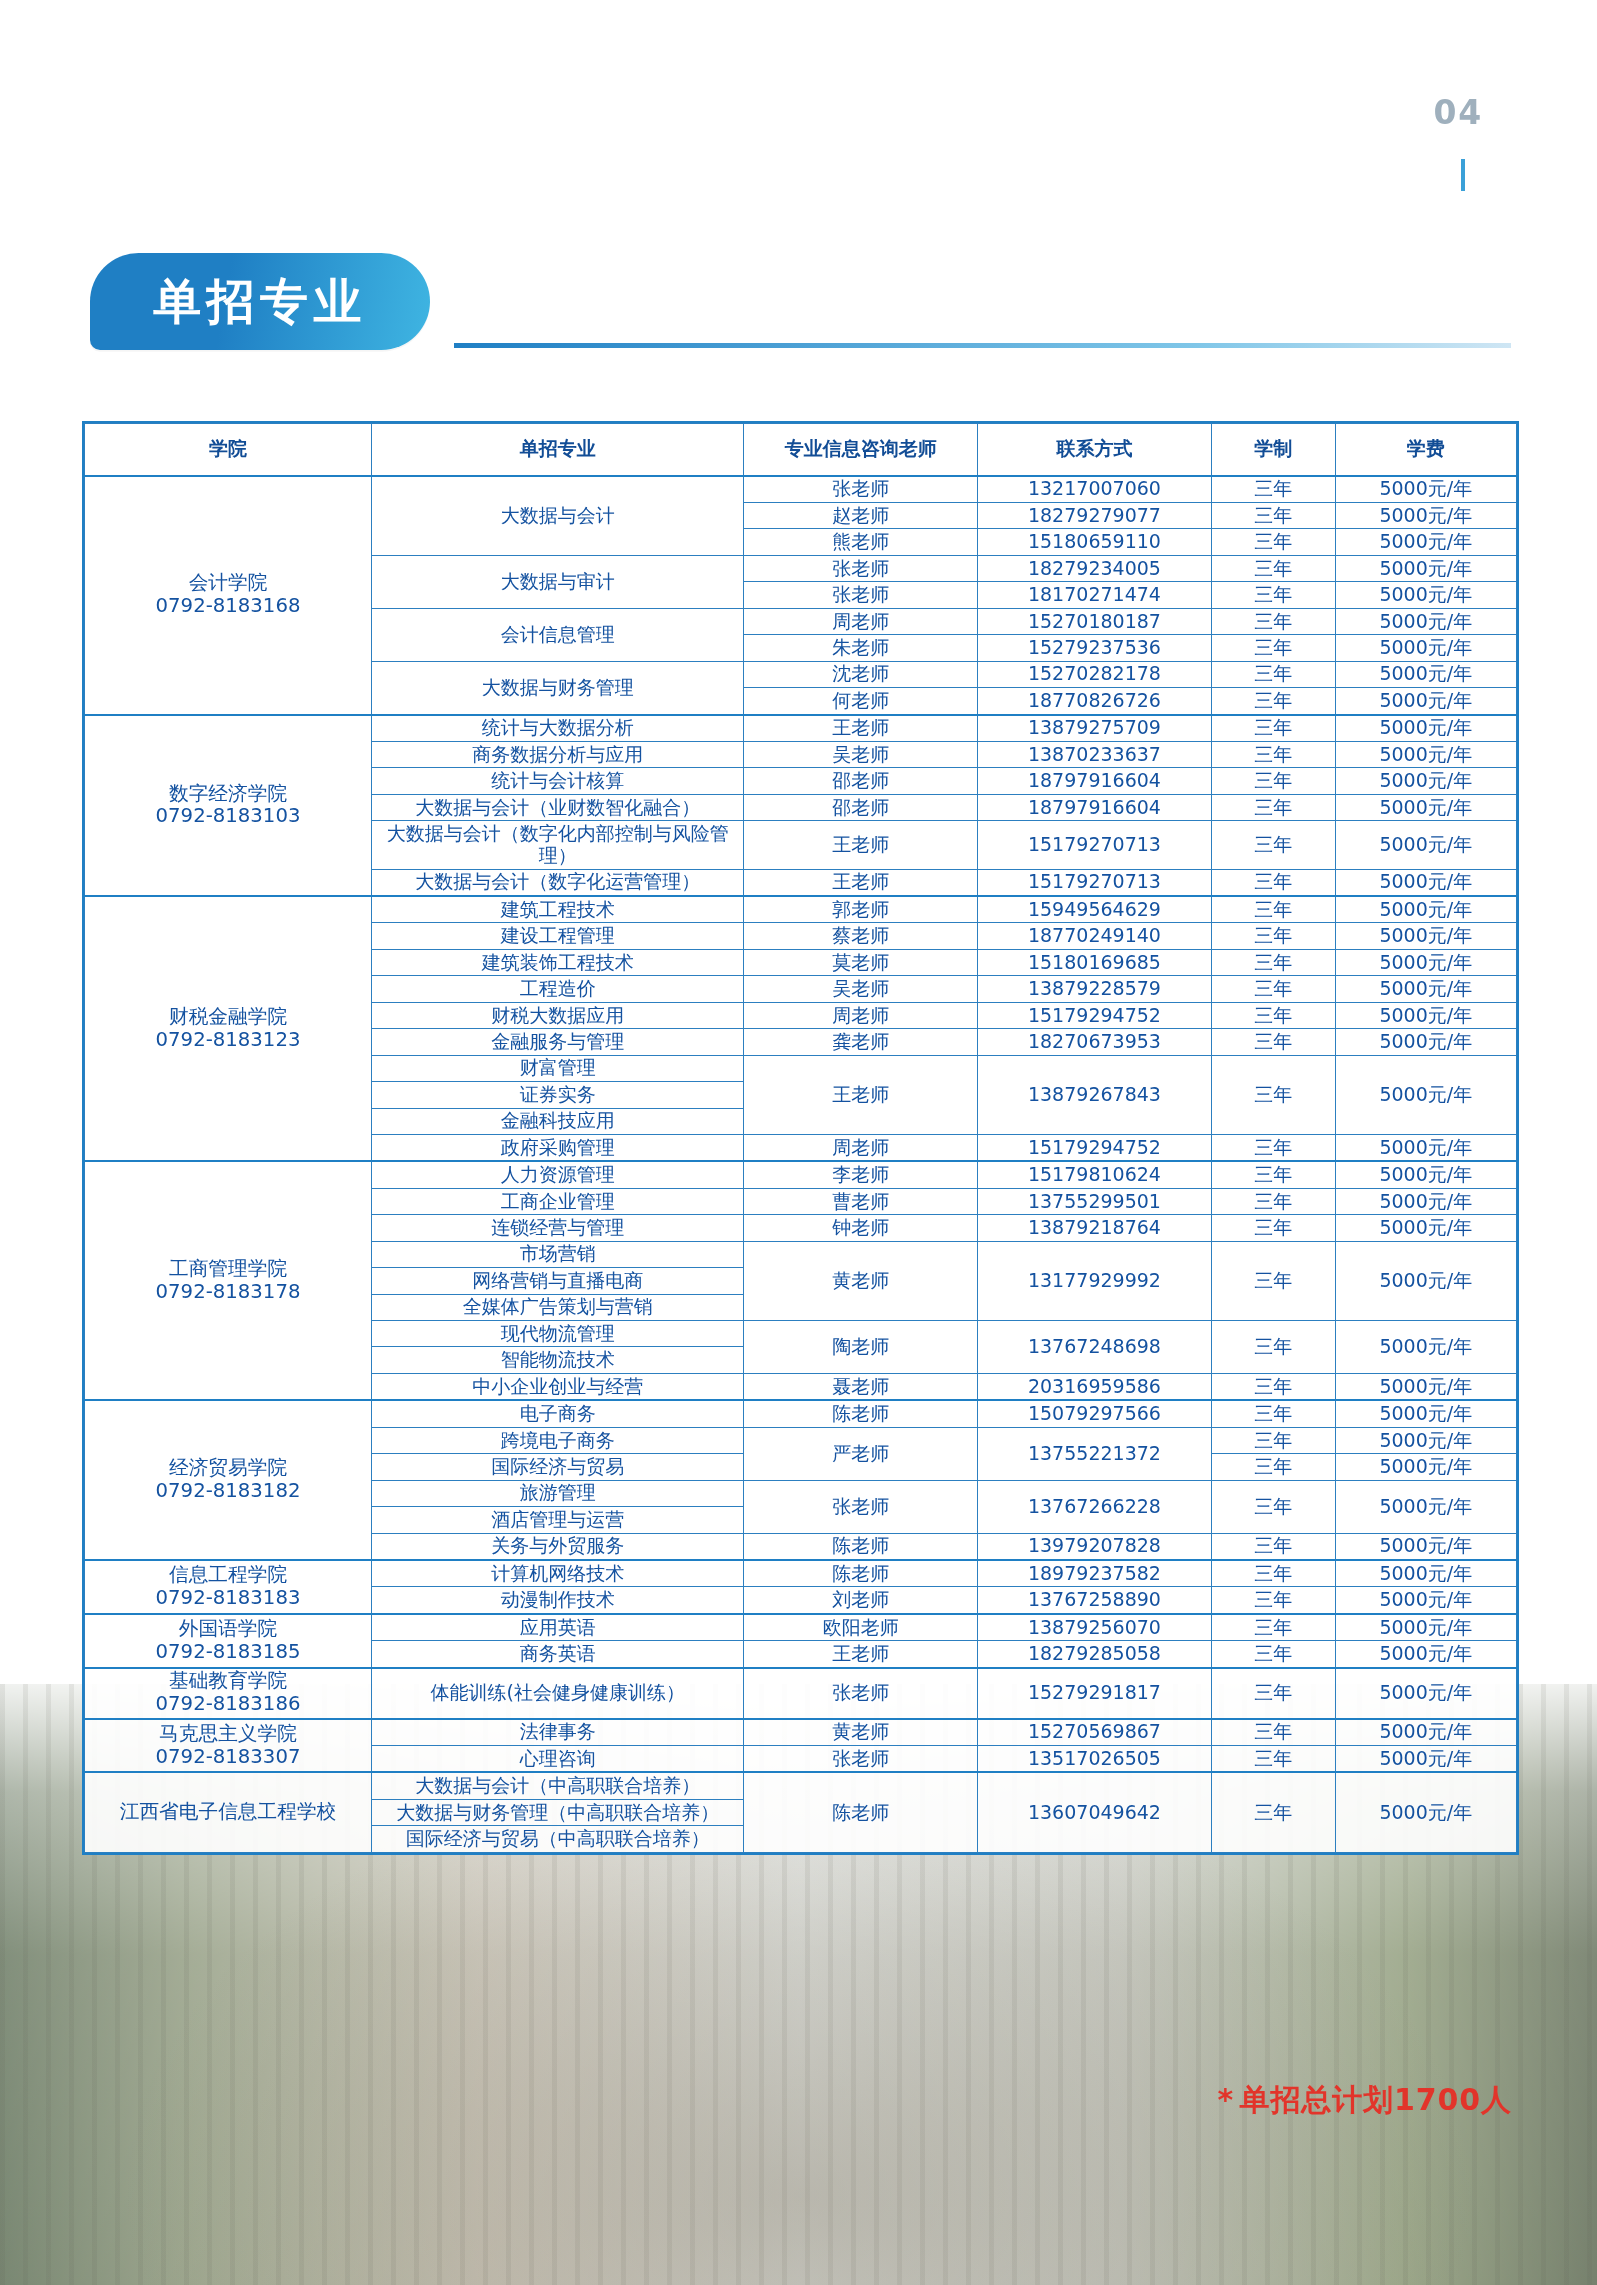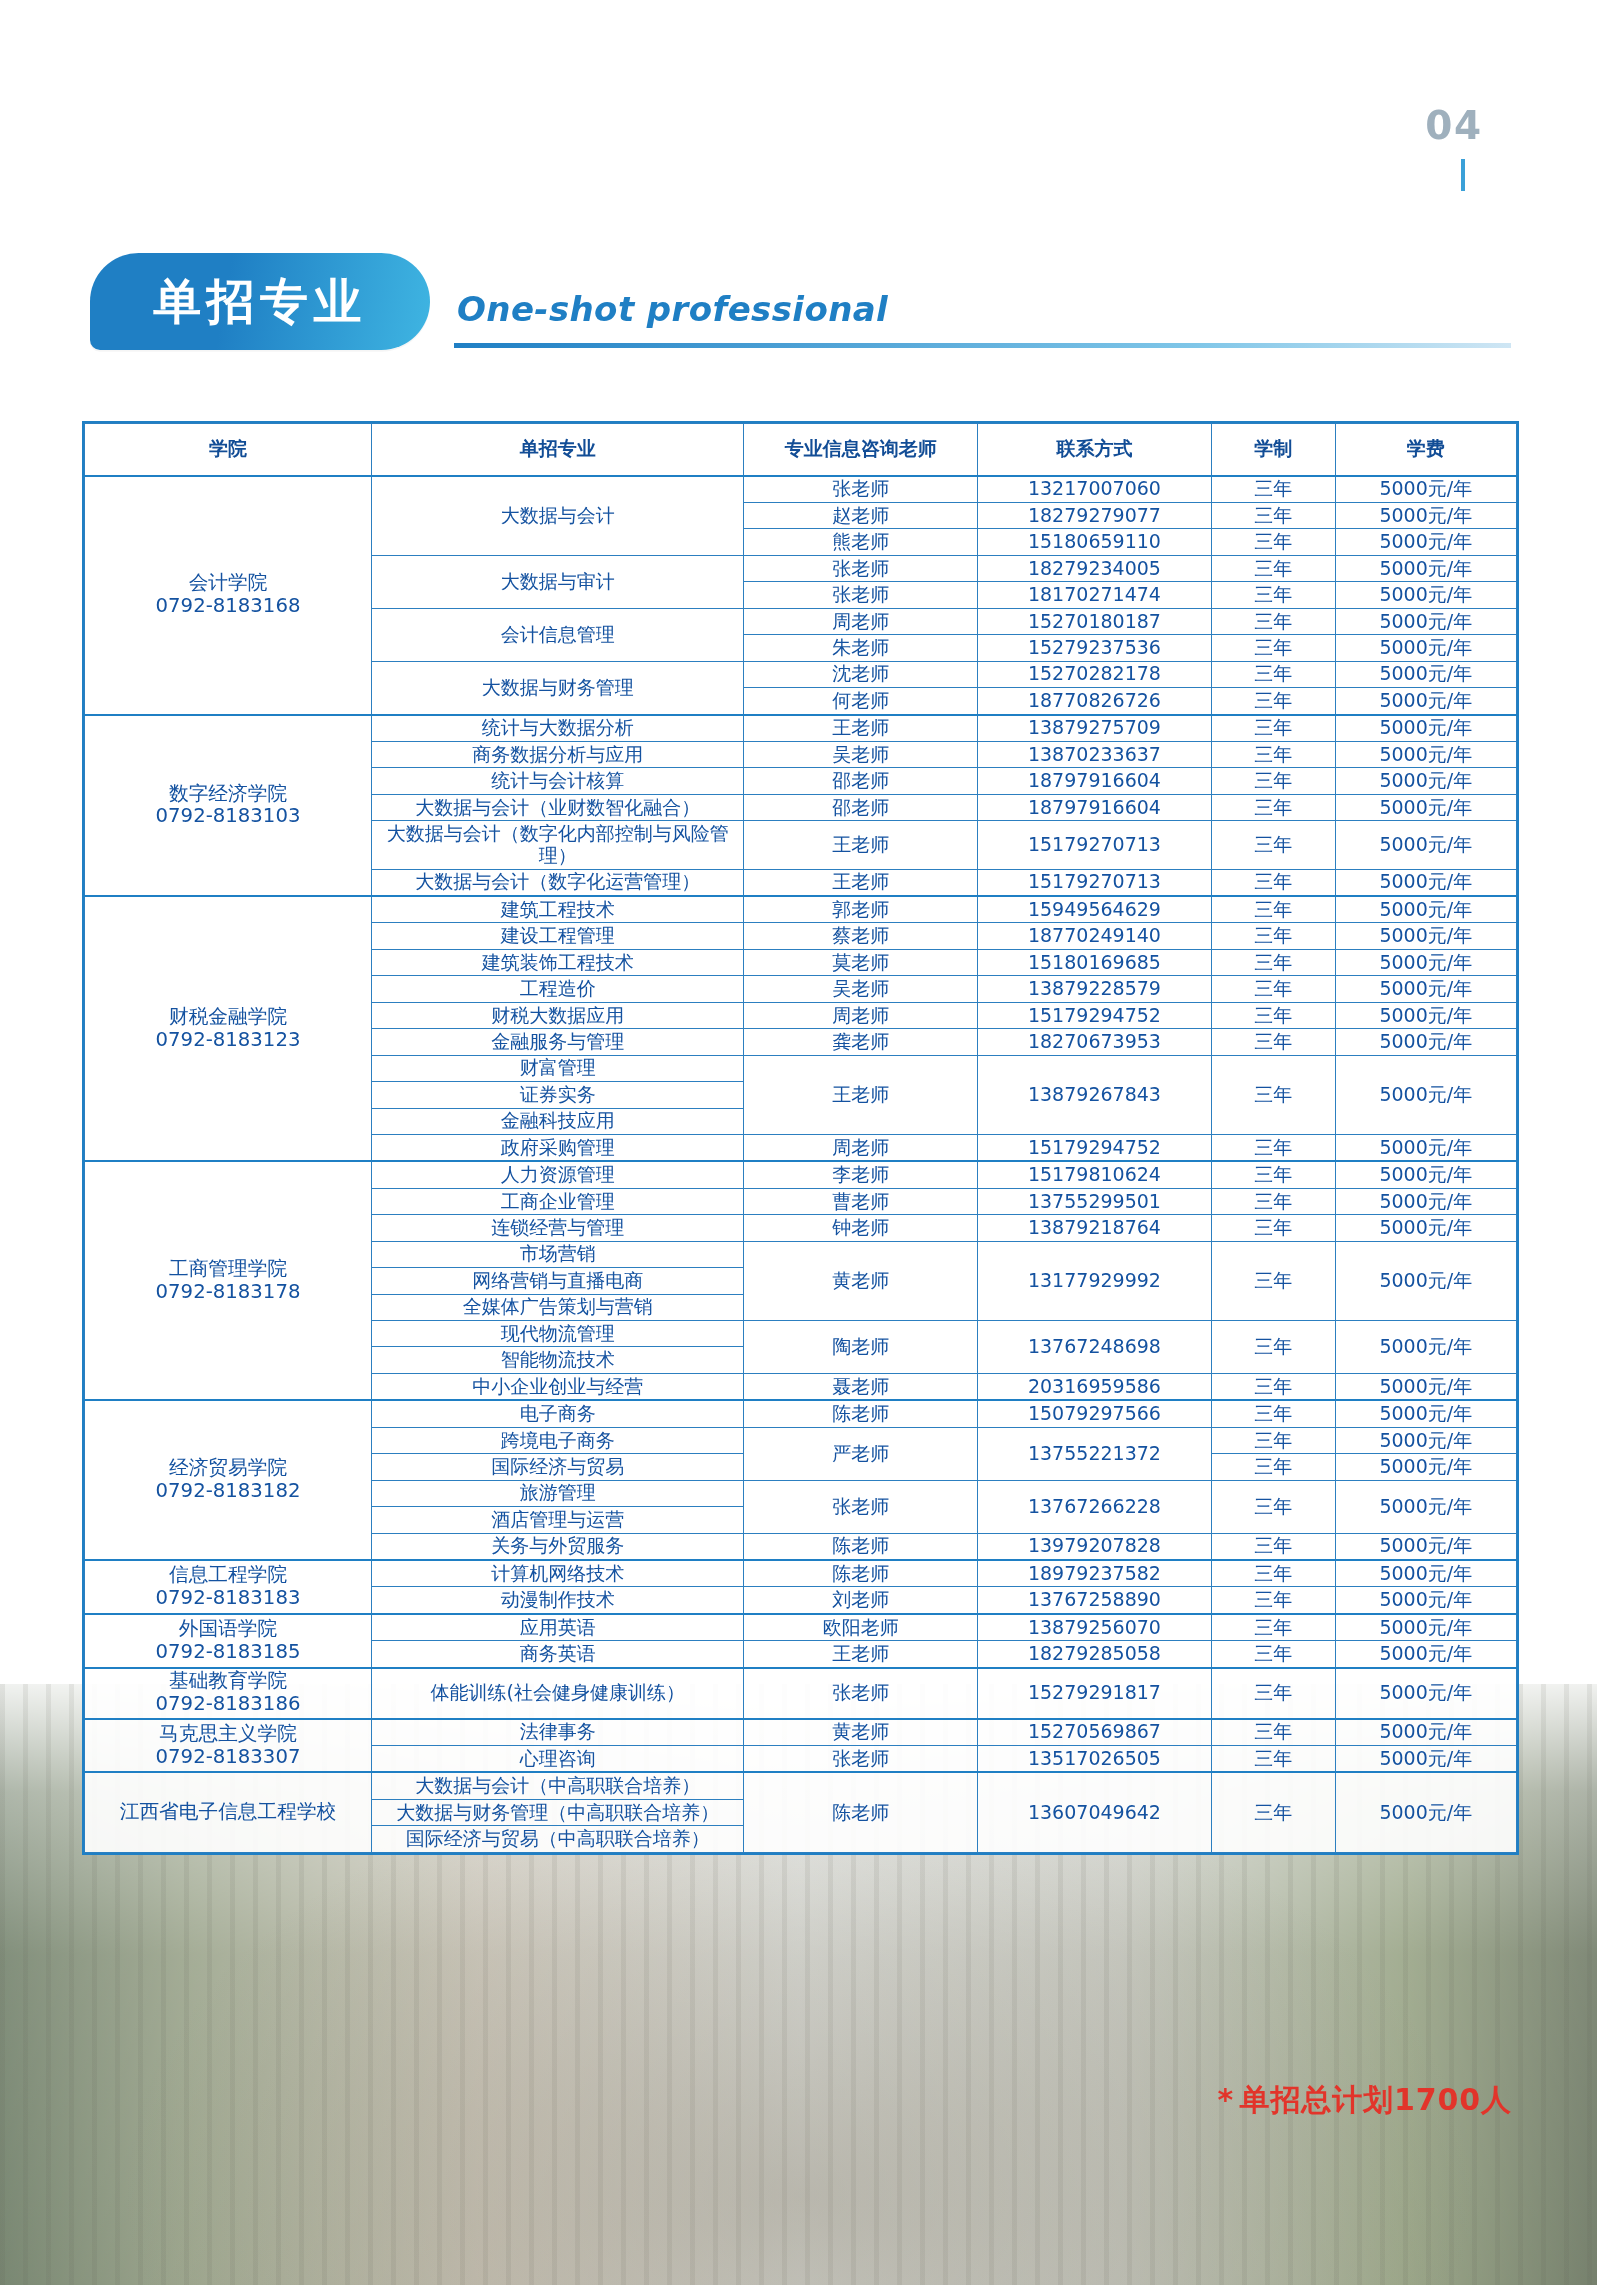--- a/index.html
+++ b/index.html
@@ -21,22 +21,22 @@
   .bg-photo:after{
     content:"";position:absolute;left:0;top:0;right:0;bottom:0;
     background:
       radial-gradient(ellipse at 50% 85%, rgba(120,110,90,0.35) 0%, rgba(255,255,255,0) 60%),
       repeating-linear-gradient(90deg, rgba(90,90,80,0.10) 0px, rgba(90,90,80,0.10) 5.4px, rgba(255,255,255,0) 5.4px, rgba(255,255,255,0) 23px);
   }
   .page{position:relative;z-index:2;width:1598px;height:2286px;}
 
   
   .page-num{
-    position:absolute;right:115px;top:103px;
-    font-size:39px;color:#9fb0bd;letter-spacing:1.8px;font-weight:bold;
+    position:absolute;right:115px;top:93px;
+    font-size:33px;color:#9fb0bd;letter-spacing:1.8px;font-weight:bold;
   }
   .page-num-bar{
     position:absolute;right:133px;top:159px;width:4.5px;height:32px;background:#3aa0d8;
   }
 
   
   .hdr{position:absolute;left:90px;top:253px;width:1424px;height:107px;}
   .hdr-badge{
     position:absolute;left:0;top:0;width:340px;height:97px;
     background:linear-gradient(100deg,#1f7fc4 0%, #1f7fc4 40%, #3fb5e2 100%);
@@ -110,21 +110,20 @@
 
 <div class="page">
 
   <div class="page-num">04</div>
   <div class="page-num-bar"></div>
 
   <div class="hdr">
     <div class="hdr-badge">
       <span>单招专业</span>
     </div>
-    <div class="hdr-en">One-shot professional</div>
     <div class="hdr-line"></div>
   </div>
 
   <div class="tbl-wrap">
     <table class="main">
       <colgroup>
         <col style="width:269px">
         <col style="width:349px">
         <col style="width:219px">
         <col style="width:219px">

